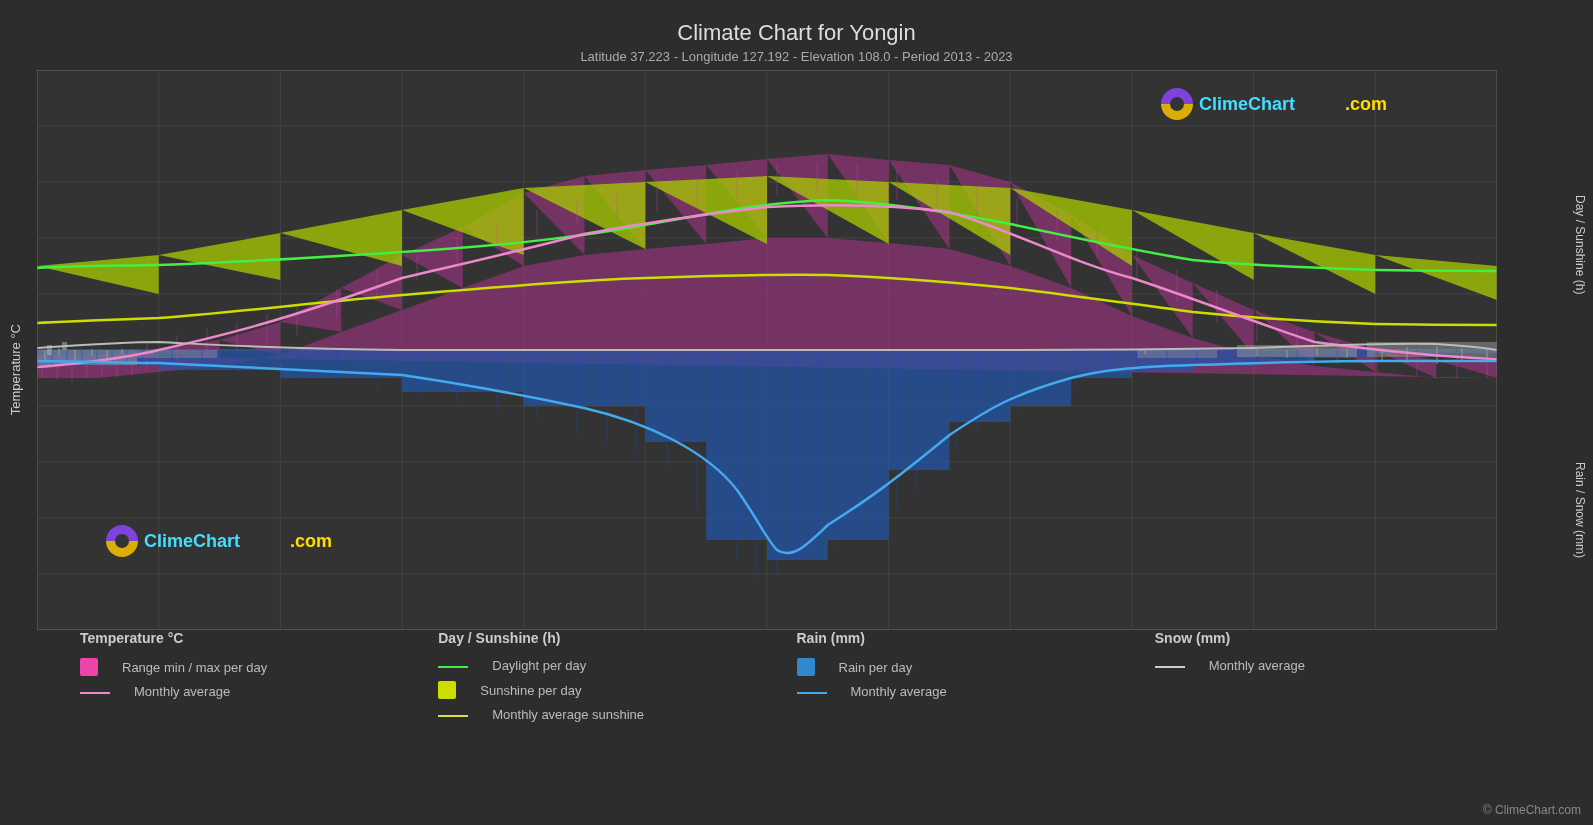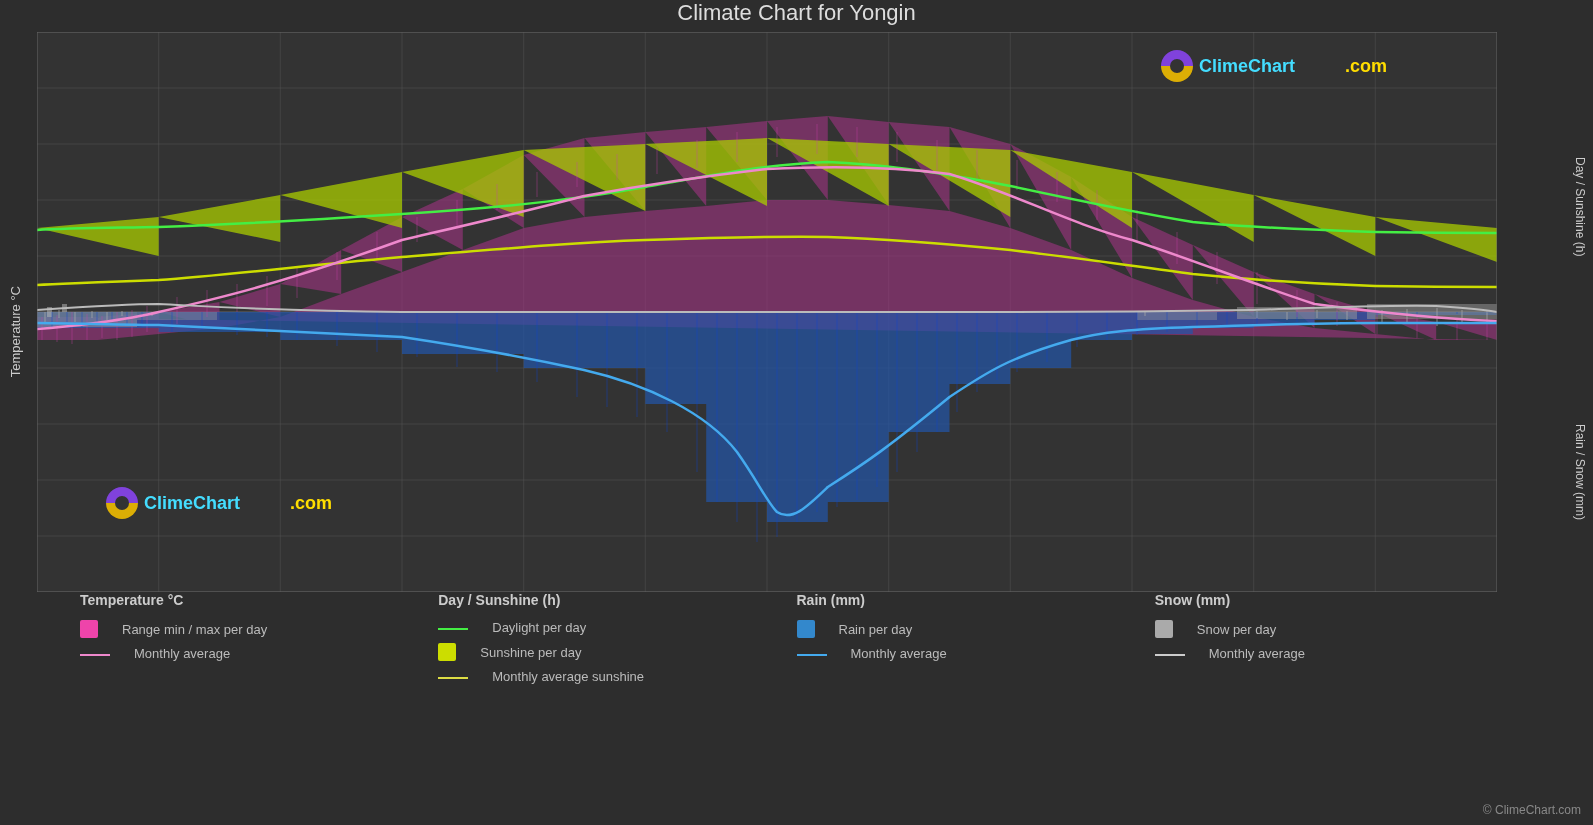--- a/index.html
+++ b/index.html
@@ -12,21 +12,21 @@
       color: #ccc;
     }
     .main-container {
       width: 1593px;
       height: 825px;
       background: #2d2d2d;
       position: relative;
     }
     .title-section {
       text-align: center;
-      padding-top: 0;
+      padding-top: 20px;
     }
     .chart-title {
       color: #ddd;
       font-size: 22px;
       font-weight: normal;
     }
     .chart-subtitle {
       color: #aaa;
       font-size: 13px;
       margin-top: 3px;
@@ -68,20 +68,21 @@
       flex-shrink: 0;
     }
   </style>
 </head>
 <body>
 
 <div class="main-container">
 
   <div class="title-section">
     <div class="chart-title">Climate Chart for Yongin</div>
+    <div class="chart-subtitle">Latitude 37.223 - Longitude 127.192 - Elevation 108.0 - Period 2013 - 2023</div>
   </div>
 
   <div style="position:relative; margin: 6px 0 0 0;">
 
     <div style="position:absolute; left:8px; top:50px; height:500px; display:flex; align-items:center; justify-content:center;">
       <span style="color:#ccc; font-size:13px; writing-mode:vertical-rl; transform:rotate(180deg); white-space:nowrap;">Temperature °C</span>
     </div>
 
     <div style="position:absolute; right:6px; top:50px; height:250px; display:flex; align-items:center; justify-content:center;">
       <span style="color:#ccc; font-size:12px; writing-mode:vertical-rl; white-space:nowrap;">Day / Sunshine (h)</span>
@@ -455,24 +456,20 @@
       </div>
       <div class="legend-item">
         <div class="legend-line" style="background:#44aaee; height:2px; margin-top:2px;"></div>
         <span>Monthly average</span>
       </div>
     </div>
 
     <div class="legend-column">
       <div class="legend-title">Snow (mm)</div>
       <div class="legend-item">
-        <div class="legend-swatch-rect" style="background:#aaaaaa;"></div>
-        <span>Snow per day</span>
-      </div>
-      <div class="legend-item">
         <div class="legend-line" style="background:#cccccc; height:2px; margin-top:2px;"></div>
         <span>Monthly average</span>
       </div>
     </div>
   </div>
 
   <div style="position:absolute; bottom:8px; right:12px; color:#888; font-size:12px;">© ClimeChart.com</div>
 
 </div>
 

